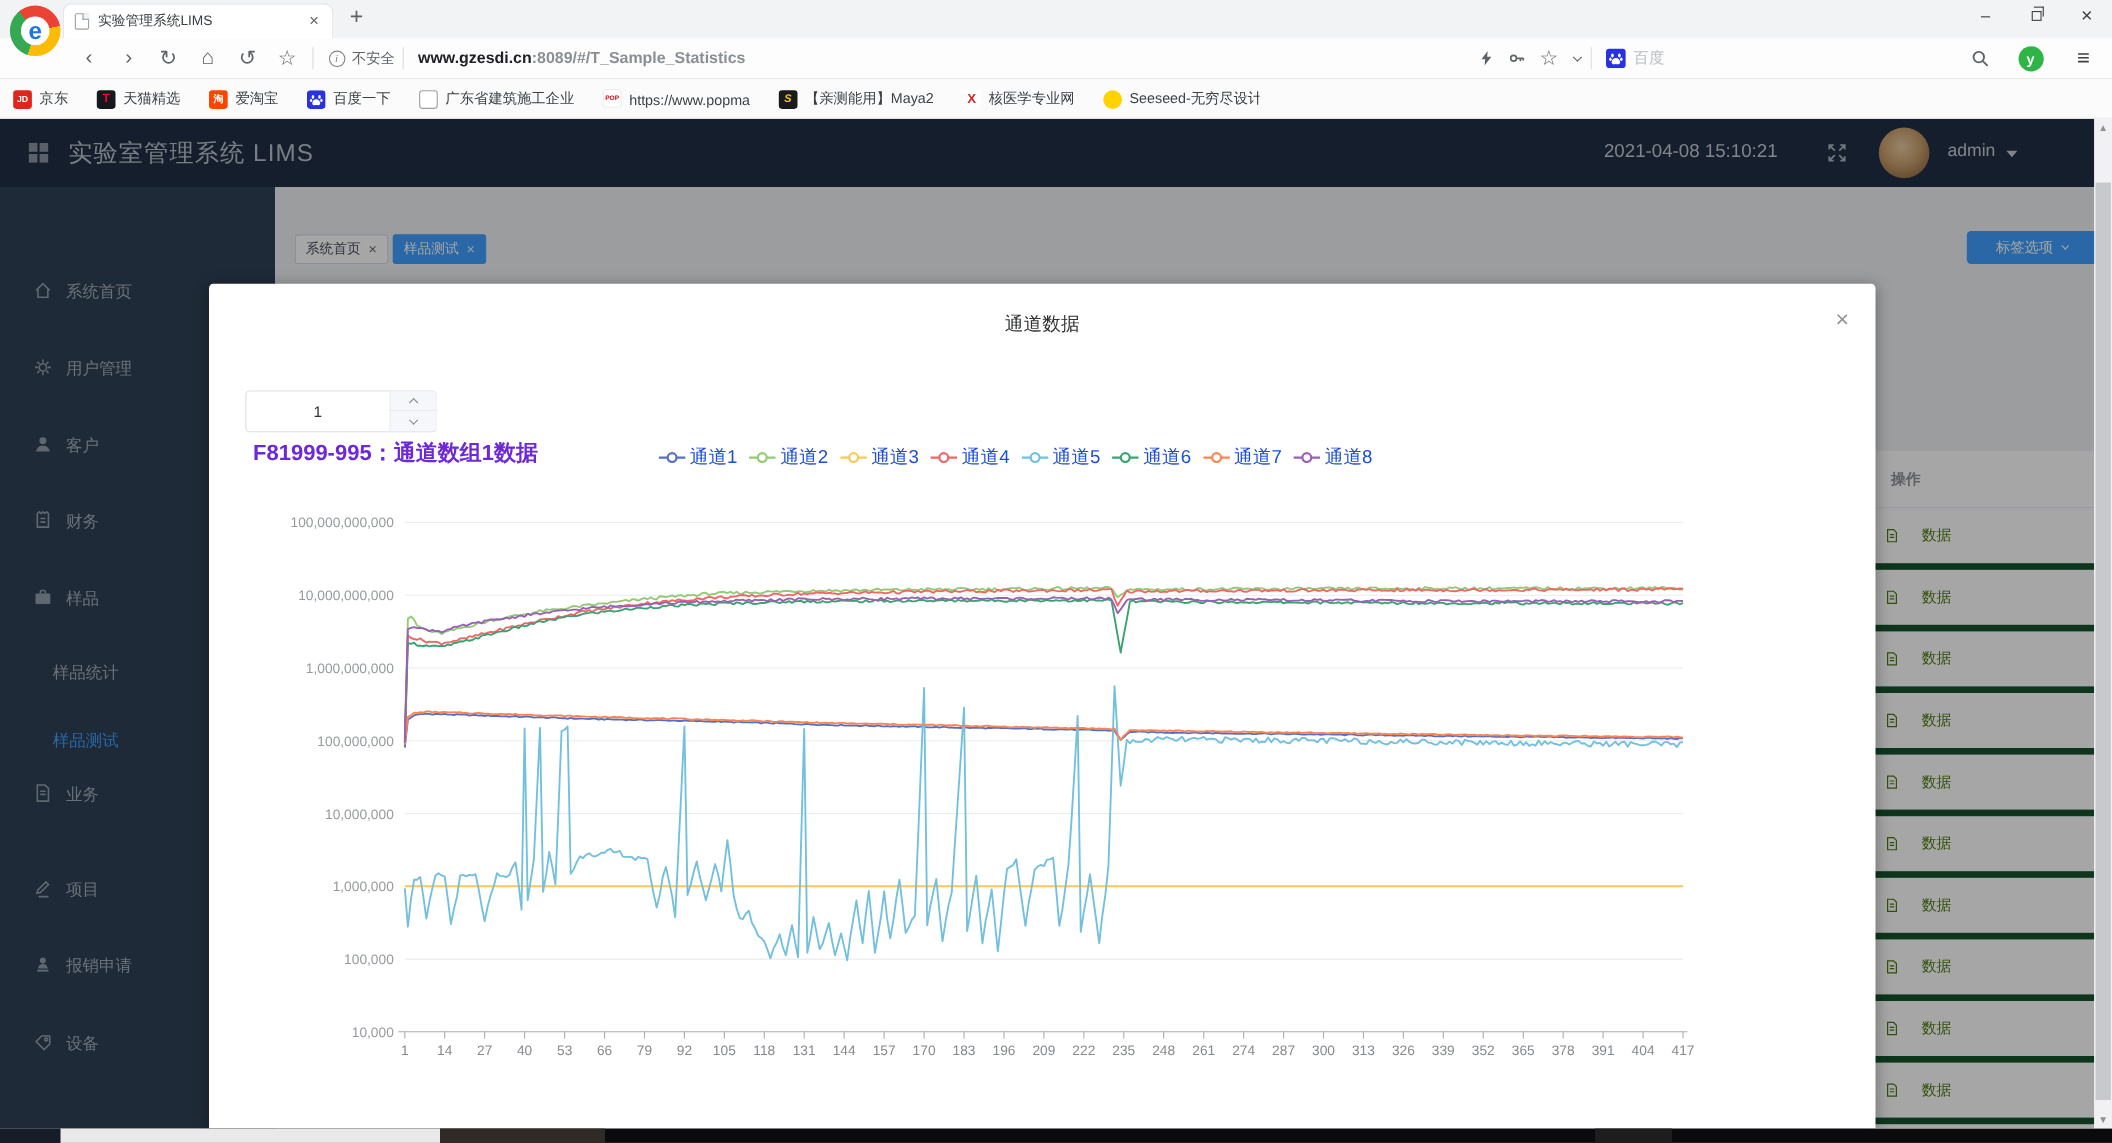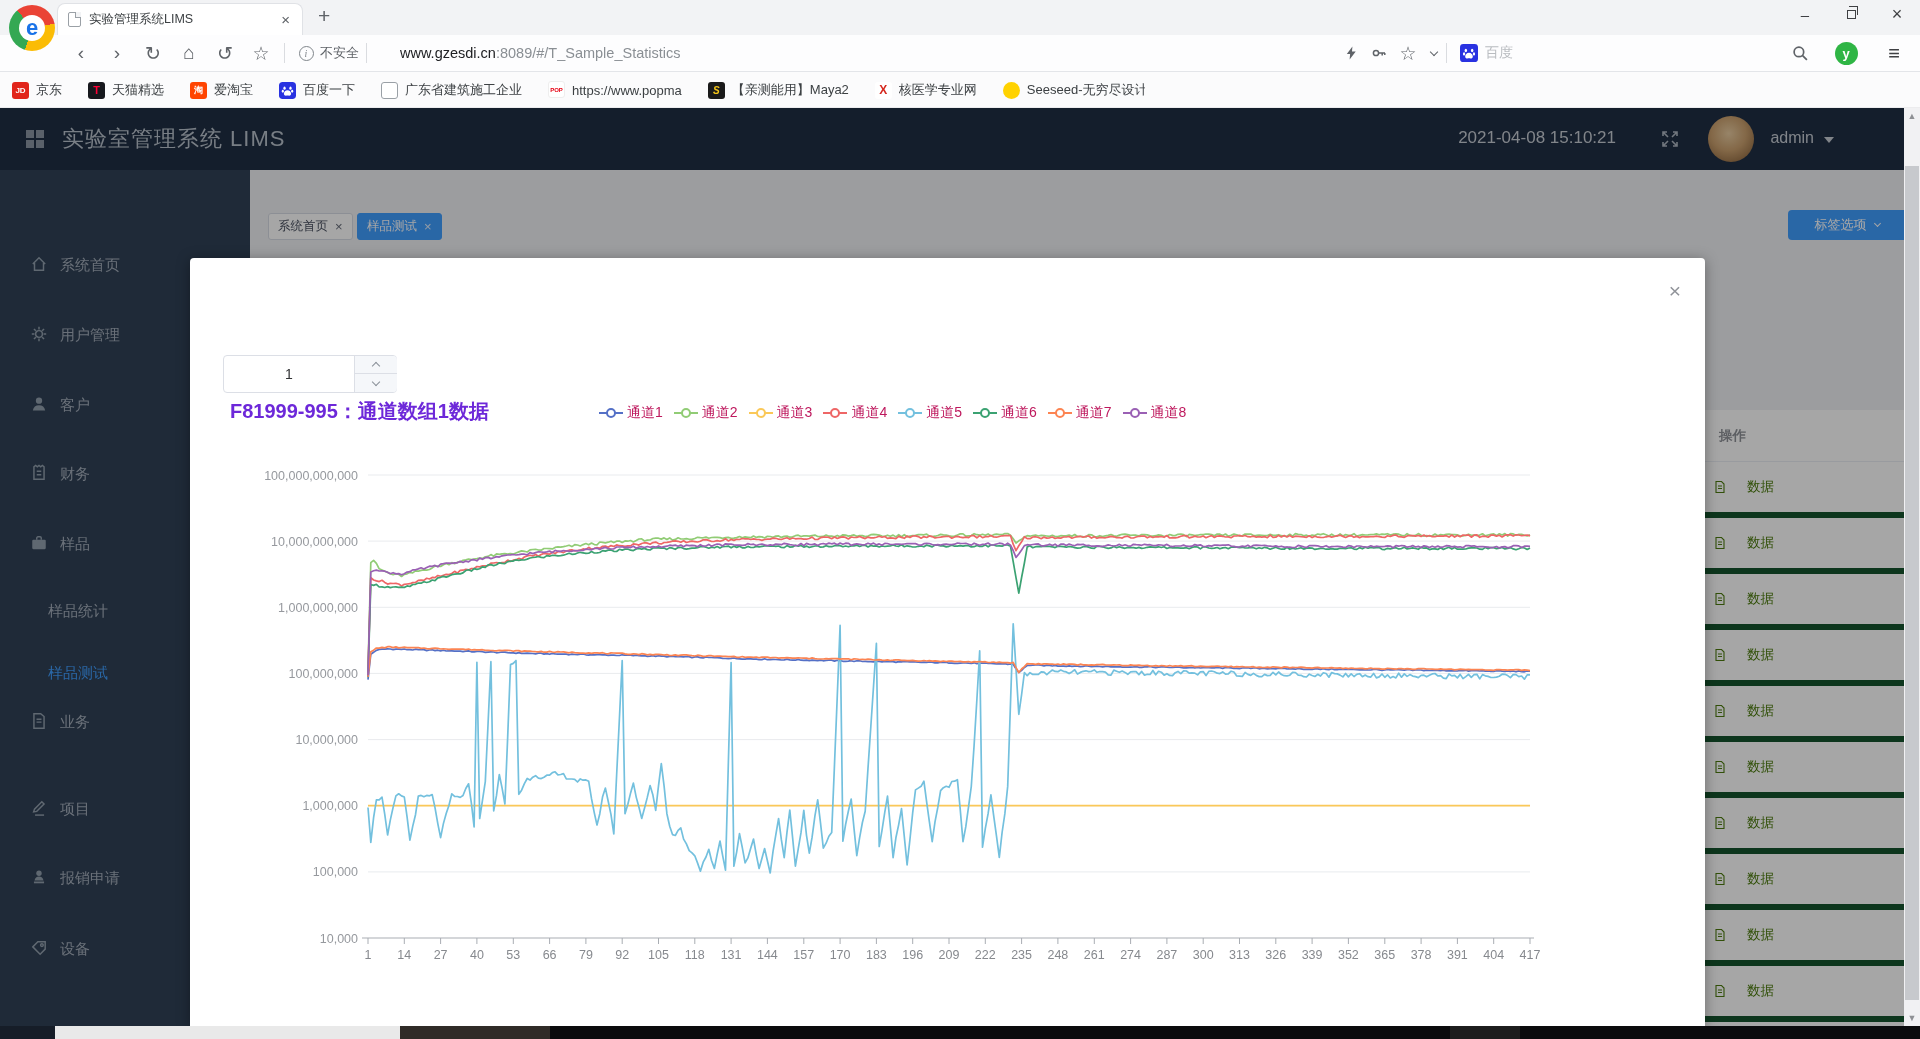--- a/index.html
+++ b/index.html
@@ -88,21 +88,21 @@
   #numinput .val{position:absolute;left:0;top:0;width:130px;height:36px;line-height:36px;text-align:center;font-size:14px;color:#303133;}
   .spin{position:absolute;left:130px;width:43px;height:18px;background:#f5f7fa;border-left:1px solid #dcdfe6;display:flex;align-items:center;justify-content:center;}
   #spin-up{top:0;border-bottom:1px solid #dcdfe6;border-radius:0 4px 0 0;}
   #spin-down{top:18px;height:18px;border-radius:0 0 4px 0;}
   .chev{display:inline-block;width:6px;height:6px;border-right:1.4px solid #8a9099;border-bottom:1.4px solid #8a9099;}
   .chev.up{transform:rotate(-135deg);margin-top:3px;}
   .chev.down{transform:rotate(45deg);margin-top:-3px;}
   #chart-heading{position:absolute;left:40px;top:140px;font-size:20px;font-weight:bold;color:#6d28d9;}
   #legend{position:absolute;left:408px;top:146px;display:flex;align-items:center;gap:10px;}
   .litem{display:flex;align-items:center;gap:3px;}
-  .litem .lname{font-size:14px;color:#be185d;}
+  .litem .lname{font-size:17px;color:#1d4ed8;}
   #chart{position:absolute;left:0;top:180px;width:1515px;height:560px;}
 
   
   #vscroll{position:absolute;left:1904px;top:108px;width:16px;height:918px;background:#f1f1f3;z-index:25;}
   #vscroll .arrow{position:absolute;left:0;width:16px;text-align:center;font-size:9px;color:#8e9094;}
   #vscroll .thumb{position:absolute;left:1px;top:58px;width:14px;height:834px;background:#c7c9cd;}
   #taskbar{position:absolute;left:0;top:1026px;width:1920px;height:13px;background:#0b0b0d;z-index:40;}
   #taskbar .seg{position:absolute;top:0;height:13px;}
 </style>
 </head>
@@ -139,21 +139,21 @@
     <span class="tbi" style="left:284px;">
         <i class="vsep"></i>
       </span>
     <span class="tbi" style="left:296px;width:20px;">
         <span class="info-i">i</span>
       </span>
     <span class="tbi" id="sec-label" style="left:320px;">不安全</span>
     <span class="tbi" style="left:366px;">
         <i class="vsep"></i>
       </span>
-    <span class="tbi" id="url" style="left:400px;">
+    <span class="tbi" id="url" style="left:380px;font-weight:bold;">
       <span class="host">www.gzesdi.cn</span>
         <span class="rest">:8089/#/T_Sample_Statistics</span>
     </span>
     <span class="tbi" style="left:1340px;width:22px;">
       <svg width="15" height="16" viewBox="0 0 16 16">
           <path d="M9 1 3 9h3.5L6 15l6.5-8.5H8.5z" fill="#5f6368"></path>
         </svg>
     </span>
     <span class="tbi" style="left:1366px;width:26px;">
       <svg width="18" height="16" viewBox="0 0 16 16" fill="none" stroke="#5f6368" stroke-width="1.5">
@@ -420,20 +420,21 @@
               <span>数据</span>
             </div>
           </div>
       </div>
     </div>
 
     <div id="backdrop"></div>
   </div>
 
   <div id="modal">
+    <div id="modal-title">通道数据</div>
     <span id="modal-close">×</span>
     <div id="numinput">
       <span class="val">1</span>
       <span class="spin" id="spin-up">
           <i class="chev up"></i>
         </span>
       <span class="spin" id="spin-down">
           <i class="chev down"></i>
         </span>
     </div>

